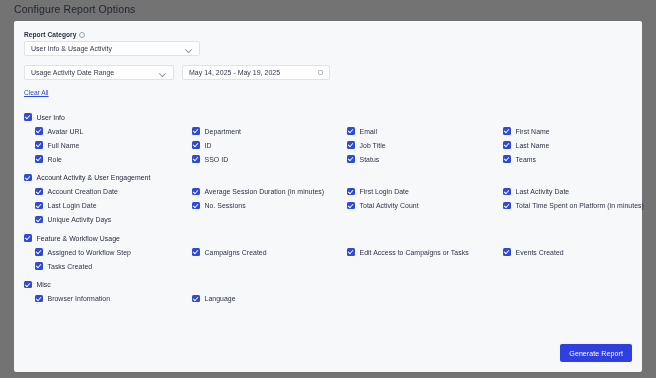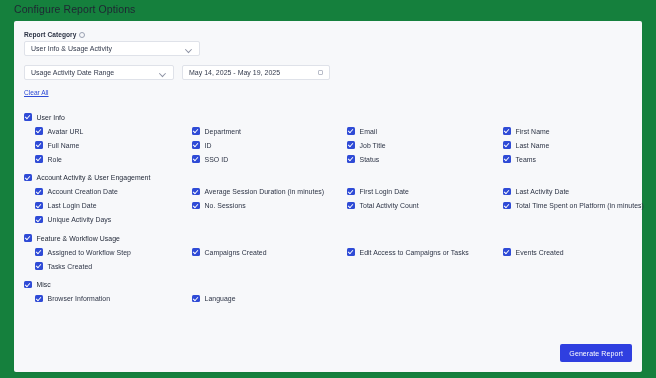--- a/index.html
+++ b/index.html
@@ -8,21 +8,21 @@
     width: 656px; height: 378px;
     background: #ffffff;
     font-family: "Liberation Sans", sans-serif;
     overflow: hidden;
   }
 
   .page {
     position: relative;
     width: 656px;
     height: 378px;
-    background: #15803d;
+    background: #737373;
   }
 
   .page-title {
     position: absolute;
     left: 14px;
     top: 3px;
     font-size: 10.5px;
     color: #1f2533;
     letter-spacing: 0.1px;
     font-weight: 400;

